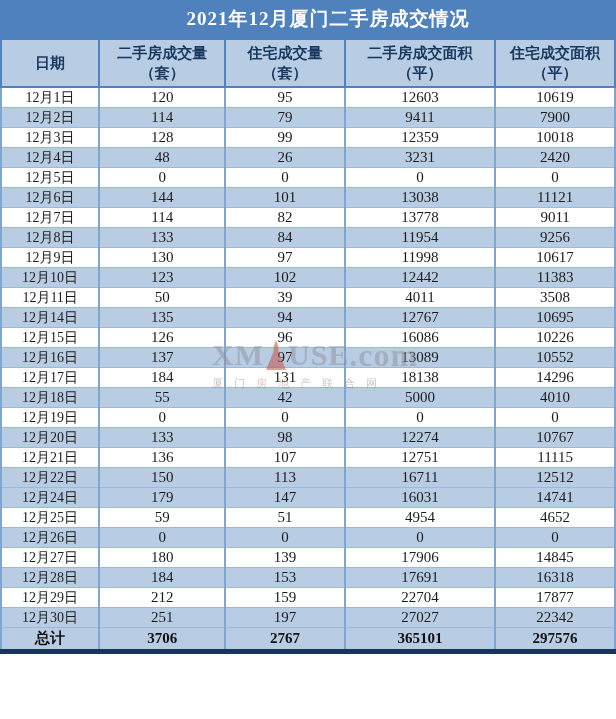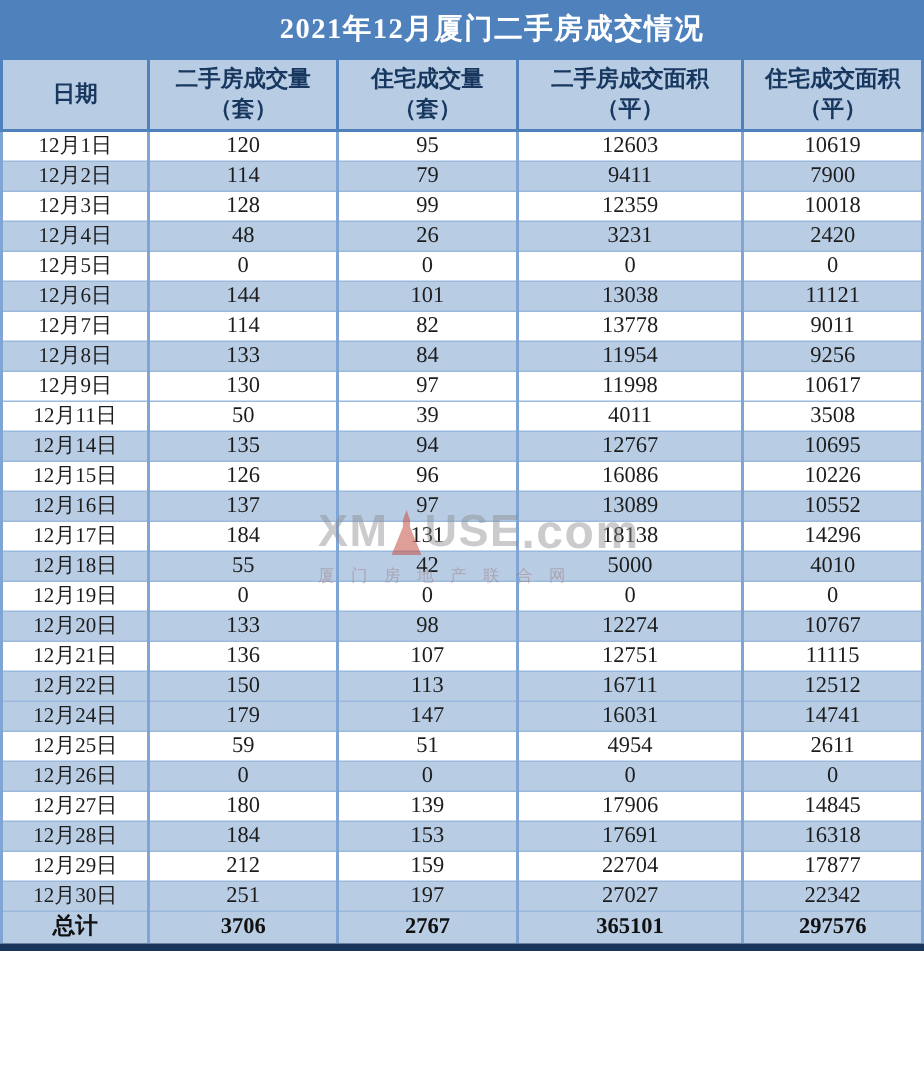--- a/index.html
+++ b/index.html
@@ -73,22 +73,22 @@
   .watermark {
     position: absolute;
     left: 212px;
     top: 340px;
     width: 230px;
     pointer-events: none;
     z-index: 5;
   }
   .watermark .wm-line1 {
     display: flex;
-    align-items: flex-start;
-    font-family: Liberation Sans, sans-serif;
+    align-items: center;
+    font-family: Liberation Serif, serif;
     font-weight: bold;
     font-size: 30px;
     color: rgba(140, 140, 145, 0.45);
     letter-spacing: 1px;
     line-height: 30px;
   }
   .watermark .wm-building {
     display: inline-block;
     width: 20px;
     height: 30px;
@@ -201,20 +201,27 @@
           <td>11954</td>
           <td>9256</td>
         </tr>
         <tr>
           <td class="date-cell">12月9日</td>
           <td>130</td>
           <td>97</td>
           <td>11998</td>
           <td>10617</td>
         </tr>
+        <tr class="alt">
+          <td class="date-cell">12月10日</td>
+          <td>123</td>
+          <td>102</td>
+          <td>12442</td>
+          <td>11383</td>
+        </tr>
         <tr>
           <td class="date-cell">12月11日</td>
           <td>50</td>
           <td>39</td>
           <td>4011</td>
           <td>3508</td>
         </tr>
         <tr class="alt">
           <td class="date-cell">12月14日</td>
           <td>135</td>
@@ -283,21 +290,21 @@
           <td>179</td>
           <td>147</td>
           <td>16031</td>
           <td>14741</td>
         </tr>
         <tr>
           <td class="date-cell">12月25日</td>
           <td>59</td>
           <td>51</td>
           <td>4954</td>
-          <td>2611</td>
+          <td>4652</td>
         </tr>
         <tr class="alt">
           <td class="date-cell">12月26日</td>
           <td>0</td>
           <td>0</td>
           <td>0</td>
           <td>0</td>
         </tr>
         <tr>
           <td class="date-cell">12月27日</td>

